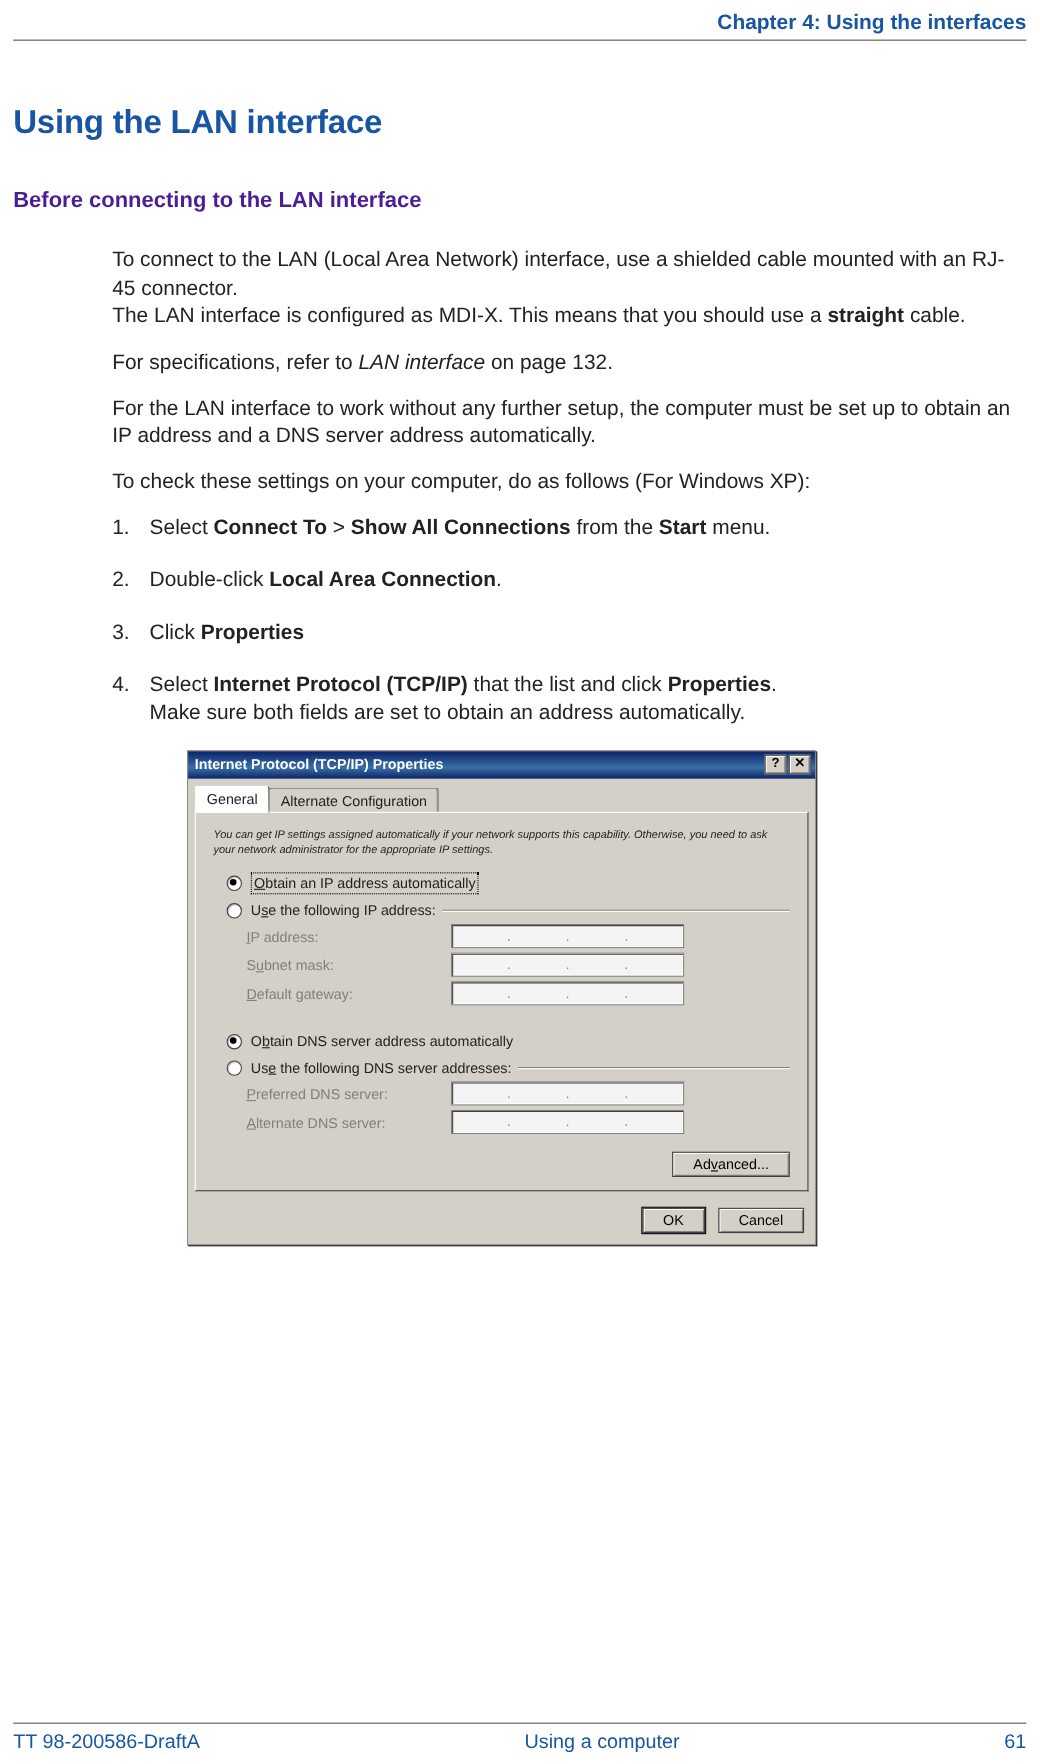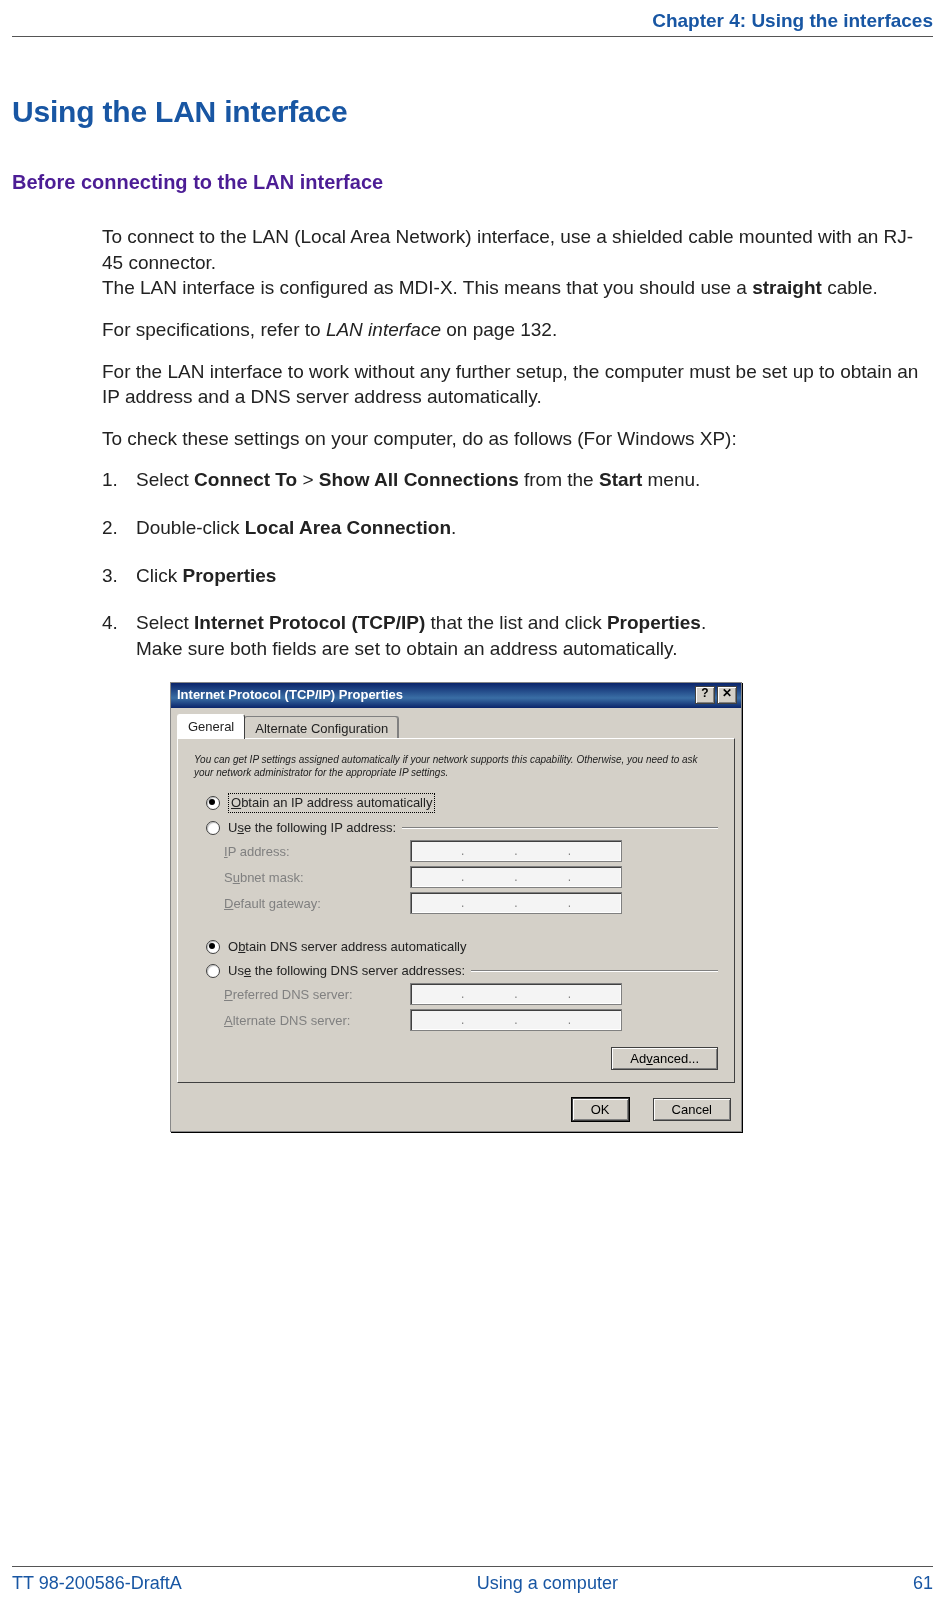--- a/index.html
+++ b/index.html
@@ -238,21 +238,21 @@
     font-family: Tahoma, Arial, sans-serif;
   }
   .xp-btn-row-inner {
     display: flex;
     justify-content: flex-end;
     margin-top: 16px;
   }
   .xp-btn-row-outer {
     display: flex;
     justify-content: flex-end;
-    gap: 24px;
+    gap: 12px;
     padding: 8px 10px 10px 10px;
   }
   .xp-btn.default {
     box-shadow: 0 0 0 1px #000, inset 1px 1px 0 #fff, inset -1px -1px 0 #808080;
   }
   .u { text-decoration: underline; }
 
   .footer {
     margin-top: auto;
     border-top: 1px solid #555;

